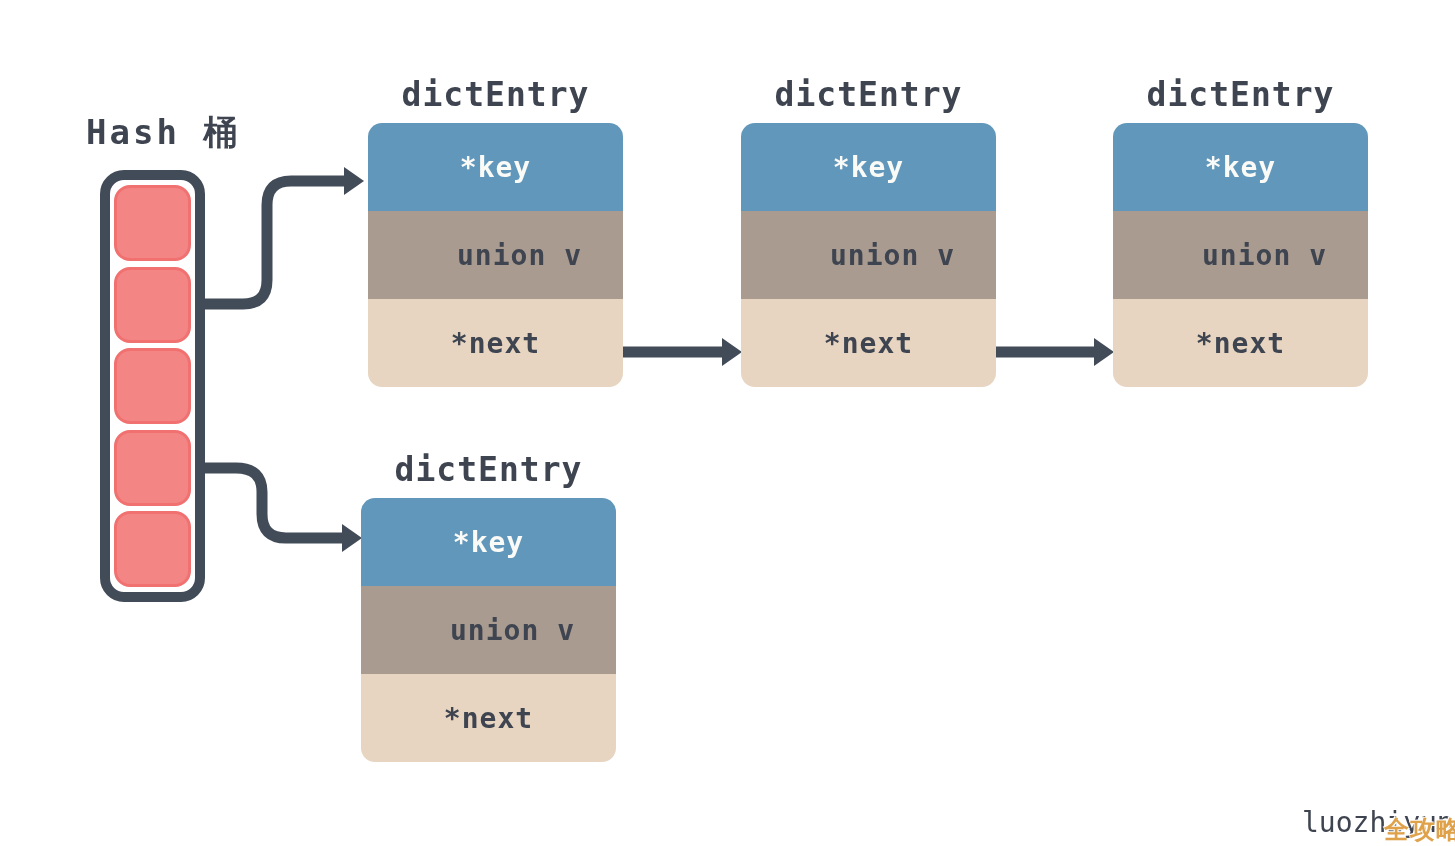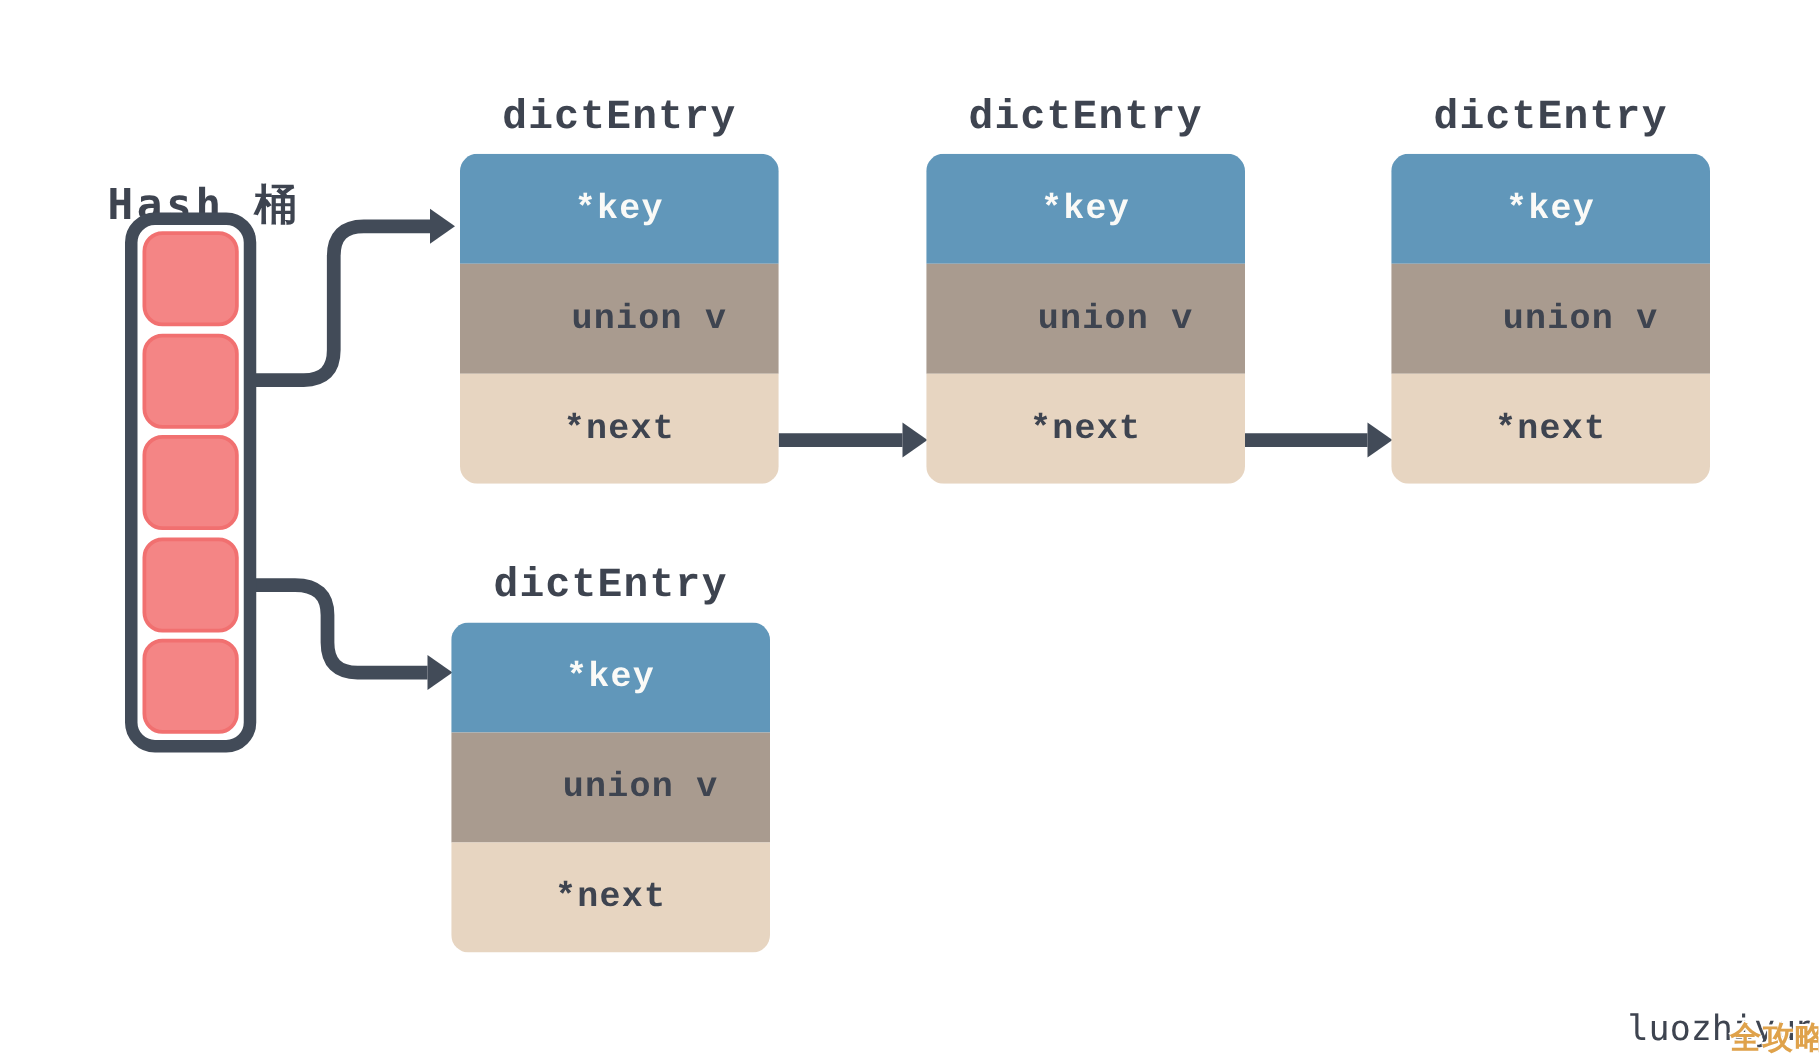--- a/index.html
+++ b/index.html
@@ -21,21 +21,20 @@
   
   .hash-label {
     position: absolute;
     left: 86px;
     top: 110px;
     font-size: 34px;
     font-weight: bold;
     letter-spacing: 3px;
     color: var(--dark-text);
     white-space: nowrap;
-    margin-top: 31px;
   }
   .bucket {
     position: absolute;
     left: 100px;
     top: 170px;
     width: 105px;
     height: 432px;
     background: #ffffff;
     border: 10px solid var(--outline);
     border-radius: 24px;
@@ -47,21 +46,21 @@
   }
   .slot {
     width: 77px;
     height: 76px;
     background: var(--slot-fill);
     border: 3px solid var(--slot-border);
     border-radius: 16px;
   }
 
   
-  .entry { position: absolute; width: 255px; height: 264px; font-family: Liberation Mono, monospace; }
+  .entry { position: absolute; width: 255px; height: 264px; }
   .entry-title {
     position: absolute;
     left: 0;
     top: -48px;
     width: 100%;
     text-align: center;
     font-size: 33px;
     font-weight: bold;
     letter-spacing: 1px;
     color: var(--dark-text);

